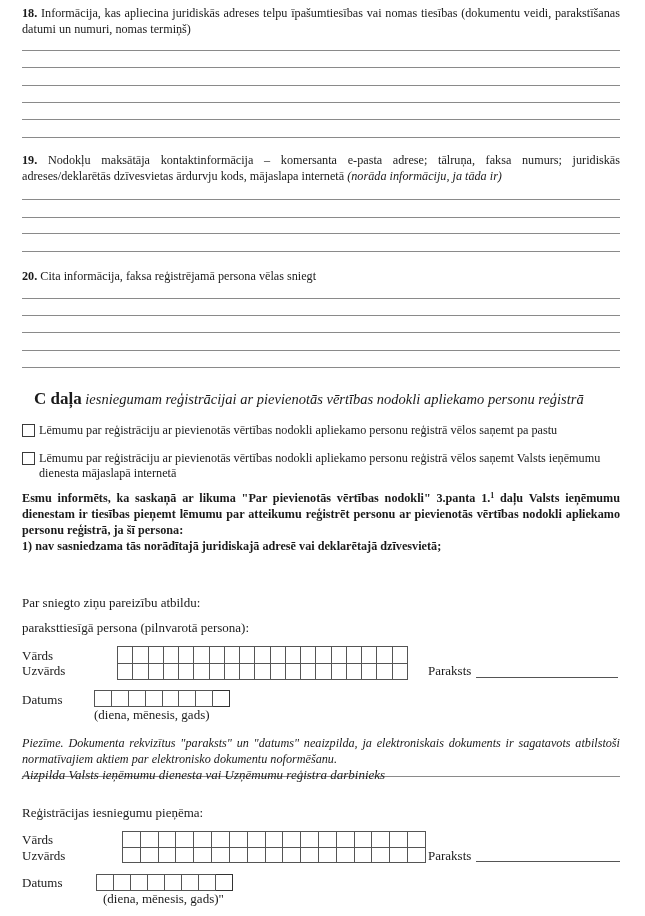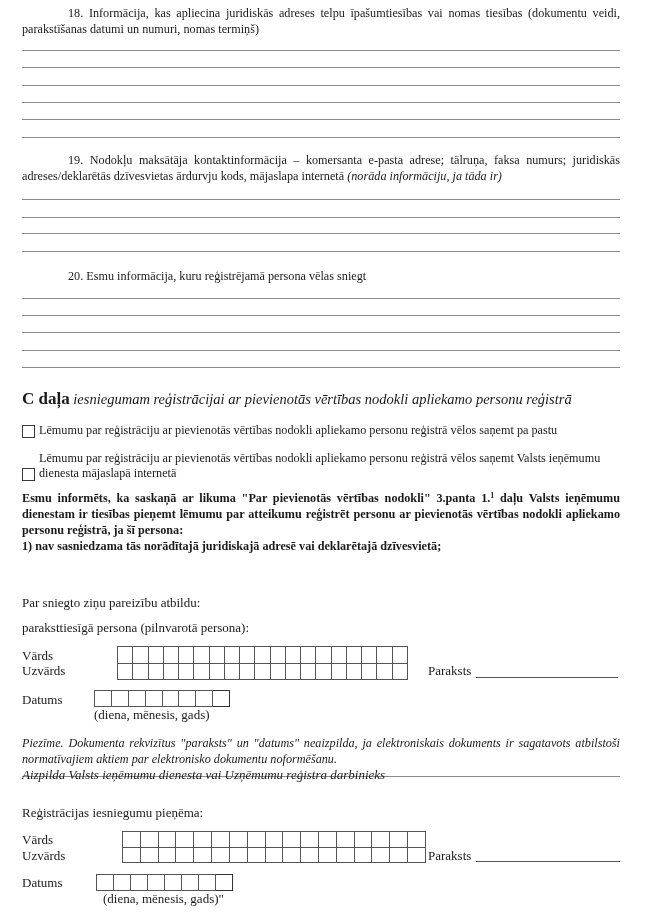--- a/index.html
+++ b/index.html
@@ -2,26 +2,26 @@
 <html><head>
 <meta charset="utf-8">
 <style>
   html, body { margin: 0; padding: 0; background: #ffffff; }
   body {
     width: 645px; height: 916px; position: relative; overflow: hidden;
     font-family: "Liberation Serif", "DejaVu Serif", serif;
     color: #1a1a1a; font-size: 12.2px;
   }
   .para { position: absolute; left: 22px; width: 598px; line-height: 16px; text-align: justify; }
-  .para b { font-weight: normal; margin-left: 46px; }
+  .para b { font-weight: bold; }
   .rule { position: absolute; left: 22px; width: 598px; height: 0; border-top: 1px solid #8a8a8a; }
   .heading { position: absolute; left: 22px; top: 389px; font-size: 14.5px; }
-  .heading .big { font-weight: bold; font-size: 17px; }
+  .heading .big { font-weight: bold; font-size: 17px; margin-left: 12px; }
   .heading .it { font-style: italic; }
-  .cb-row { position: absolute; left: 22px; width: 600px; line-height: 15px; display: flex; align-items: flex-end; }
+  .cb-row { position: absolute; left: 22px; width: 600px; line-height: 15px; display: flex; align-items: flex-start; }
   .checkbox { width: 11px; height: 11px; border: 1px solid #3a3a3a; margin-right: 4px; margin-top: 1px; flex: 0 0 auto; background: #fff; }
   .bold-block { position: absolute; left: 22px; width: 598px; font-weight: bold; line-height: 16px; font-size: 12.2px; }
   .bold-block .just { text-align: justify; }
   sup { font-size: 8px; vertical-align: top; position: relative; top: -2px; }
   .label { position: absolute; font-size: 13px; line-height: 14px; }
   .grid { position: absolute; border-collapse: collapse; }
   .grid td { border: 1px solid #555; padding: 0; }
   .sigline { position: absolute; height: 0; border-top: 1px solid #555; }
   .italic { font-style: italic; }
 </style>
@@ -44,21 +44,21 @@
   <span>Nodokļu maksātāja kontaktinformācija – komersanta e-pasta adrese; tālruņa, faksa numurs; juridiskās adreses/deklarētās dzīvesvietas ārdurvju kods, mājaslapa internetā</span>
   <span class="italic">(norāda informāciju, ja tāda ir)</span>
 </div>
 <div class="rule" style="top:199px;"></div>
 <div class="rule" style="top:217px;"></div>
 <div class="rule" style="top:233px;"></div>
 <div class="rule" style="top:251px;"></div>
 
 <div class="para" style="top:268px;">
   <b>20.</b>
-  <span>Esmu informācija, kuru reģistrējamā persona vēlas sniegt</span>
+  <span>Cita informācija, faksa reģistrējamā persona vēlas sniegt</span>
 </div>
 <div class="rule" style="top:298px;"></div>
 <div class="rule" style="top:315px;"></div>
 <div class="rule" style="top:332px;"></div>
 <div class="rule" style="top:350px;"></div>
 <div class="rule" style="top:367px;"></div>
 
 <div class="heading">
   <span class="big">C daļa</span>
   <span class="it">iesniegumam reģistrācijai ar pievienotās vērtības nodokli apliekamo personu reģistrā</span>

